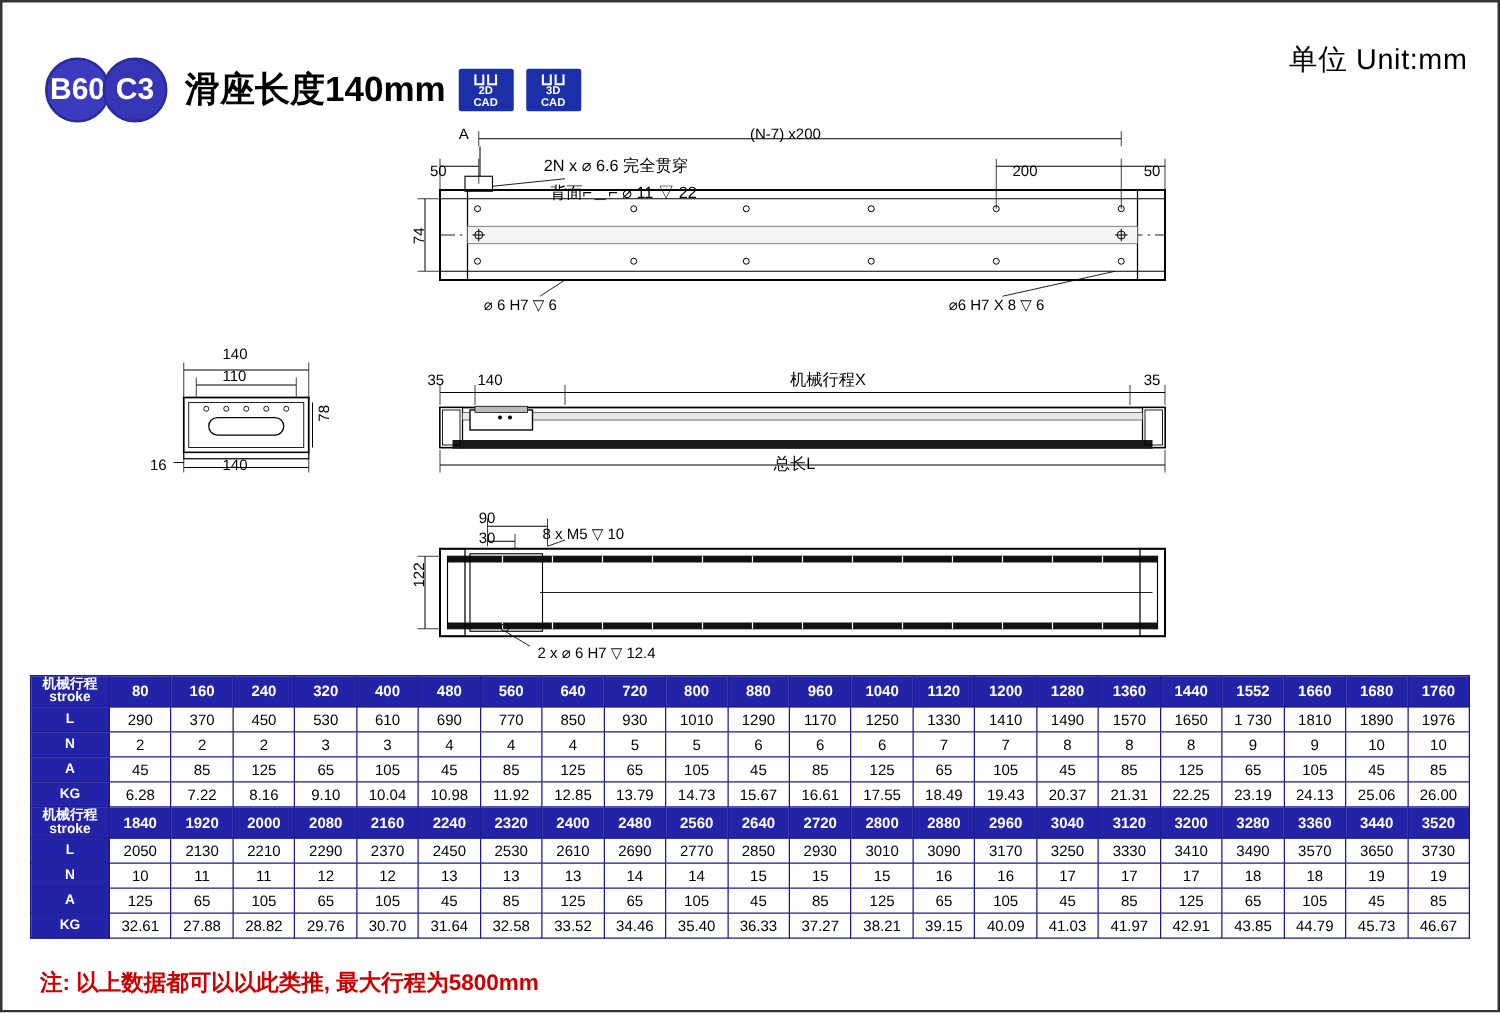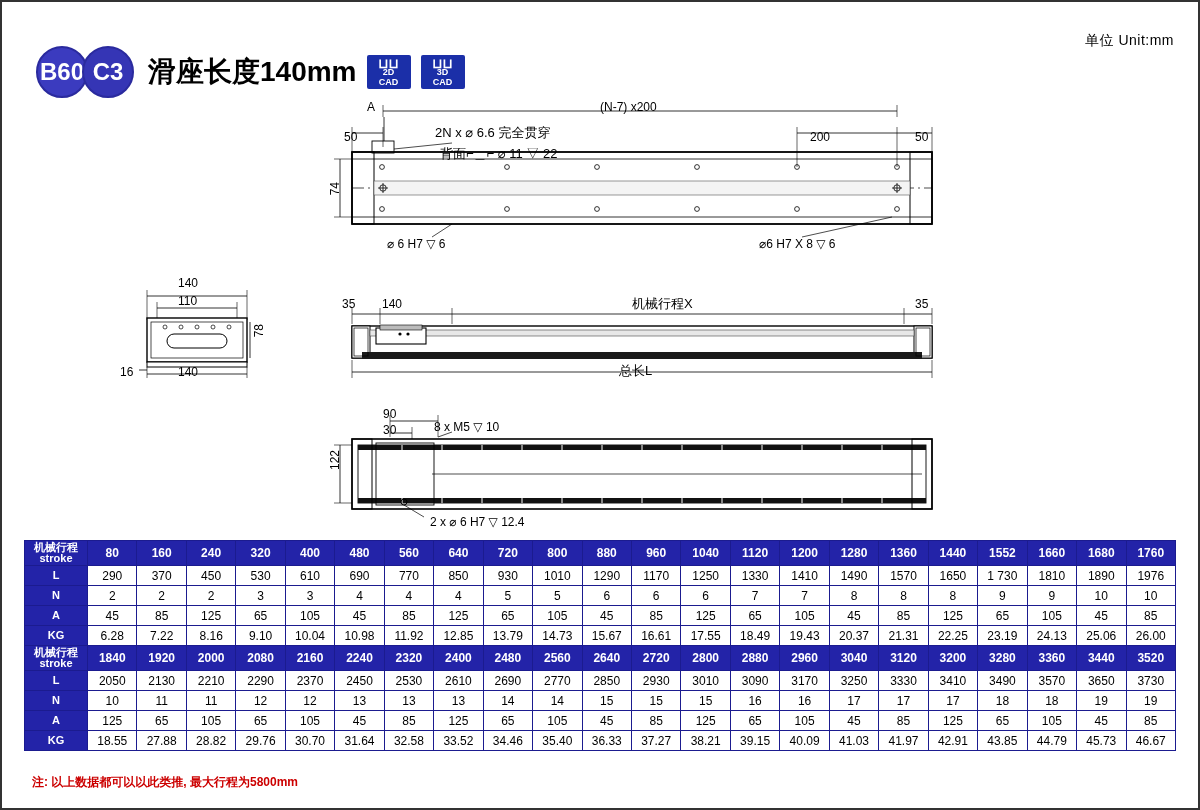--- a/index.html
+++ b/index.html
@@ -13,21 +13,21 @@
   }
   #page{
     position:absolute;left:0;top:0;width:1200px;height:810px;
     border:2px solid #333;
     box-sizing:border-box;
     background:#fff;
   }
   
   .unit{
     position:absolute;right:24px;top:30px;
-    font-size:14px;letter-spacing:.5px;
+    font-size:23px;letter-spacing:.5px;
   }
   .badges{position:absolute;left:34px;top:44px;display:flex;align-items:center;}
   .badge{
     width:48px;height:48px;border-radius:50%;
     background:#3b3bbf;color:#fff;
     display:flex;align-items:center;justify-content:center;
     font-size:24px;font-weight:bold;
     border:2px solid #2a2a9e;
   }
   .badge.second{margin-left:-6px;background:#3535b5;}
@@ -53,21 +53,21 @@
   table{border-collapse:collapse;width:100%;font-size:12px;}
   td,th{border:1px solid #1b1b8f;text-align:center;padding:1px 0;height:17px;}
   th.rowhead,td.rowhead{
     background:#2323a8;color:#fff;font-weight:bold;font-size:11px;line-height:11px;
     width:62px;
   }
   td.hdr{background:#2323a8;color:#fff;font-weight:bold;}
   td.val{background:#fff;color:#000;}
   .note{
     position:absolute;left:30px;top:772px;
-    color:#cc0000;font-size:12px;font-weight:bold;
+    color:#cc0000;font-size:18px;font-weight:bold;
   }
 </style>
 </head>
 <body>
 
 <div id="page">
 
   <div class="unit">单位 Unit:mm</div>
 
   <div class="badges">
@@ -535,21 +535,21 @@
           <td class="val">45</td>
           <td class="val">85</td>
           <td class="val">125</td>
           <td class="val">65</td>
           <td class="val">105</td>
           <td class="val">45</td>
           <td class="val">85</td>
         </tr>
         <tr>
           <td class="rowhead">KG</td>
-          <td class="val">18.55</td>
+          <td class="val">32.61</td>
           <td class="val">27.88</td>
           <td class="val">28.82</td>
           <td class="val">29.76</td>
           <td class="val">30.70</td>
           <td class="val">31.64</td>
           <td class="val">32.58</td>
           <td class="val">33.52</td>
           <td class="val">34.46</td>
           <td class="val">35.40</td>
           <td class="val">36.33</td>

